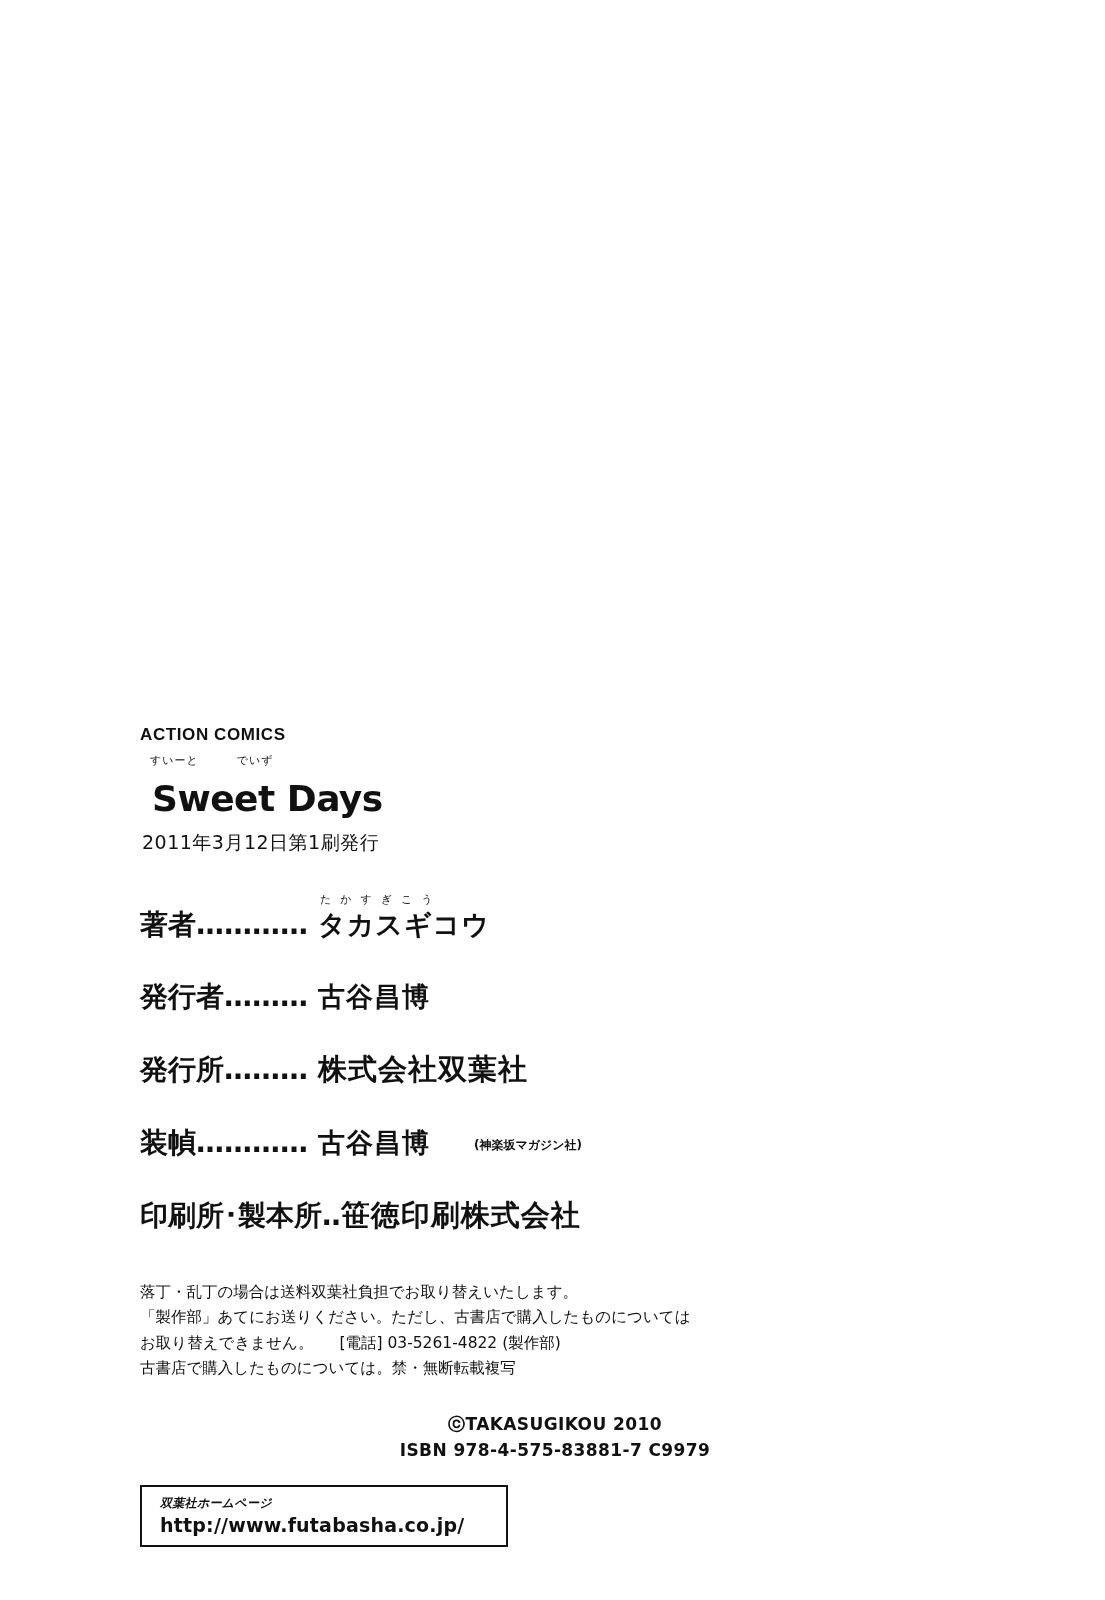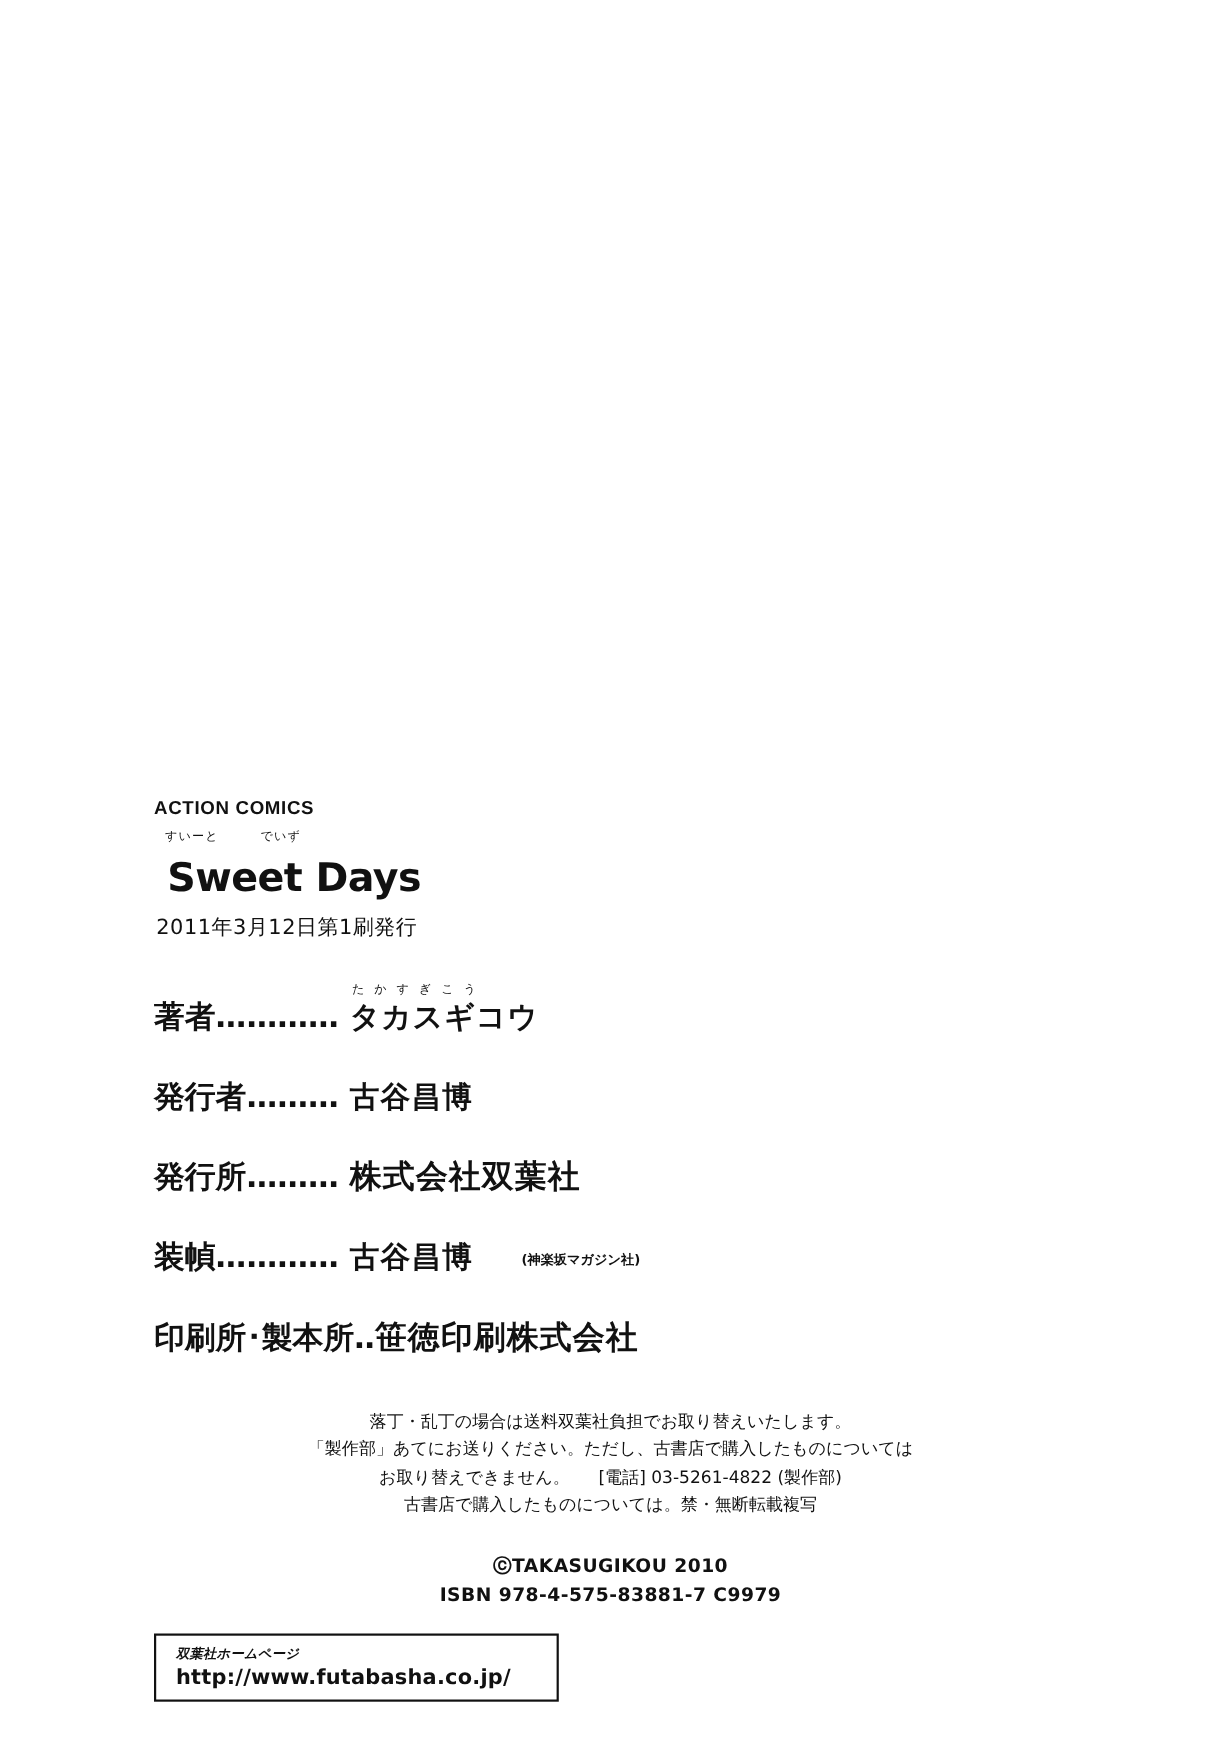--- a/index.html
+++ b/index.html
@@ -116,21 +116,21 @@
   }
   .addr-block div { white-space: nowrap; }
 
   
   .notes {
     margin-top: 44px;
     font-size: 15.5px;
     line-height: 1.65;
     font-family: "DejaVu Sans", sans-serif;
   }
-  .notes div { white-space: nowrap; text-align: center; }
+  .notes div { white-space: nowrap; }
   .notes .gap { display: inline-block; width: 26px; }
 
   .copyright {
     margin-top: 30px;
     font-size: 17px;
     font-weight: bold;
     letter-spacing: 0.4px;
     line-height: 1.5;
     font-family: "DejaVu Sans", sans-serif;
     text-align: center;

